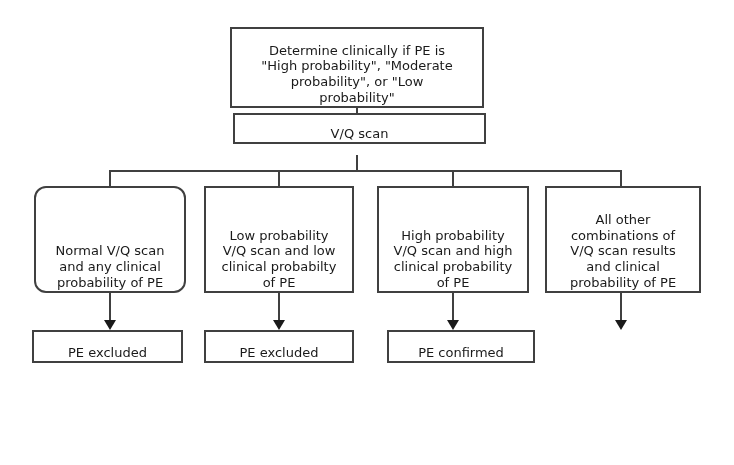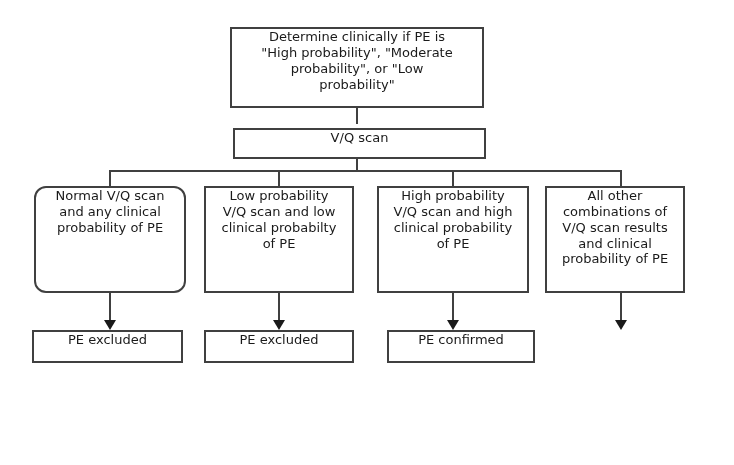--- a/index.html
+++ b/index.html
@@ -15,21 +15,21 @@
     font-family: "DejaVu Sans", "Liberation Sans", sans-serif;
     color: #1a1a1a;
     overflow: hidden;
   }
   .node {
     position: absolute;
     box-sizing: border-box;
     background: #ffffff;
     border: 2px solid #404040;
     display: flex;
-    align-items: flex-start;
+    align-items: flex-end;
     justify-content: center;
     text-align: center;
   }
   .label {
     display: block;
     white-space: pre-line;
     font-size: 13px;
     line-height: 1.22;
     color: #1a1a1a;
   }
@@ -71,21 +71,21 @@
   <div class="edge" style="left:620px; top:293px; width:2px; height:28px;"></div>
   <div class="arrowhead" style="left:615px; top:320px;"></div>
 
   <div class="node" style="left:230px; top:27px; width:254px; height:81px;">
     <span class="label">Determine clinically if PE is
 "High probability", "Moderate
 probability", or "Low
 probability"</span>
   </div>
 
-  <div class="node" style="left:233px; top:128px; width:253px; height:31px;">
+  <div class="node" style="left:233px; top:113px; width:253px; height:31px;">
     <span class="label">V/Q scan</span>
   </div>
 
   <div class="node" style="left:34px; top:186px; width:152px; height:107px;border-radius:12px;">
     <span class="label">Normal V/Q scan
 and any clinical
 probability of PE</span>
   </div>
 
   <div class="node" style="left:204px; top:186px; width:150px; height:107px;">
@@ -95,21 +95,21 @@
 of PE</span>
   </div>
 
   <div class="node" style="left:377px; top:186px; width:152px; height:107px;">
     <span class="label">High probability
 V/Q scan and high
 clinical probability
 of PE</span>
   </div>
 
-  <div class="node" style="left:545px; top:186px; width:140px; height:107px;">
+  <div class="node" style="left:545px; top:186px; width:156px; height:107px;">
     <span class="label">All other
 combinations of
 V/Q scan results
 and clinical
 probability of PE</span>
   </div>
 
   <div class="node" style="left:32px; top:330px; width:151px; height:33px;">
     <span class="label">PE excluded</span>
   </div>

